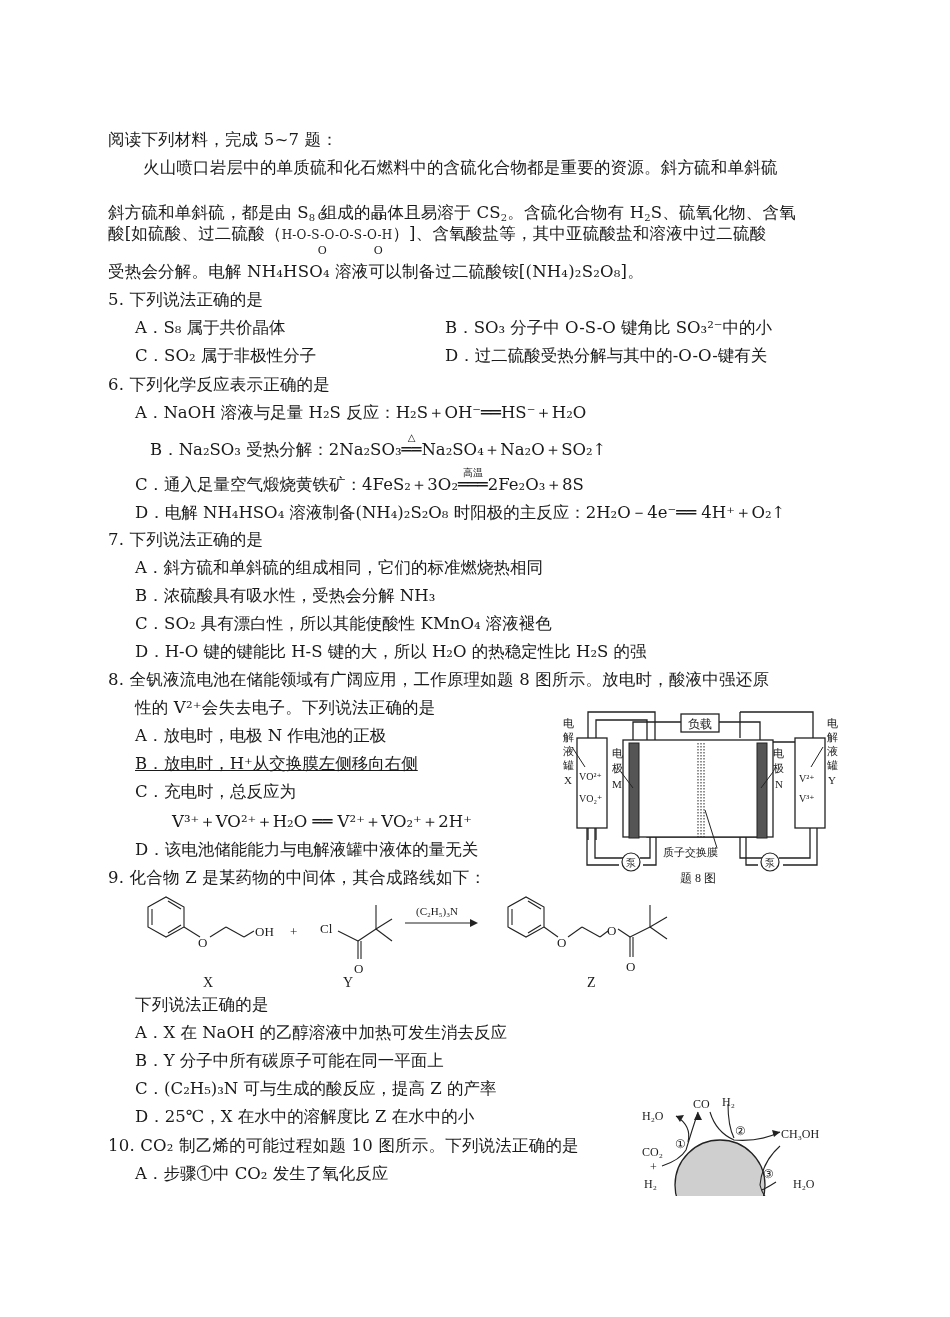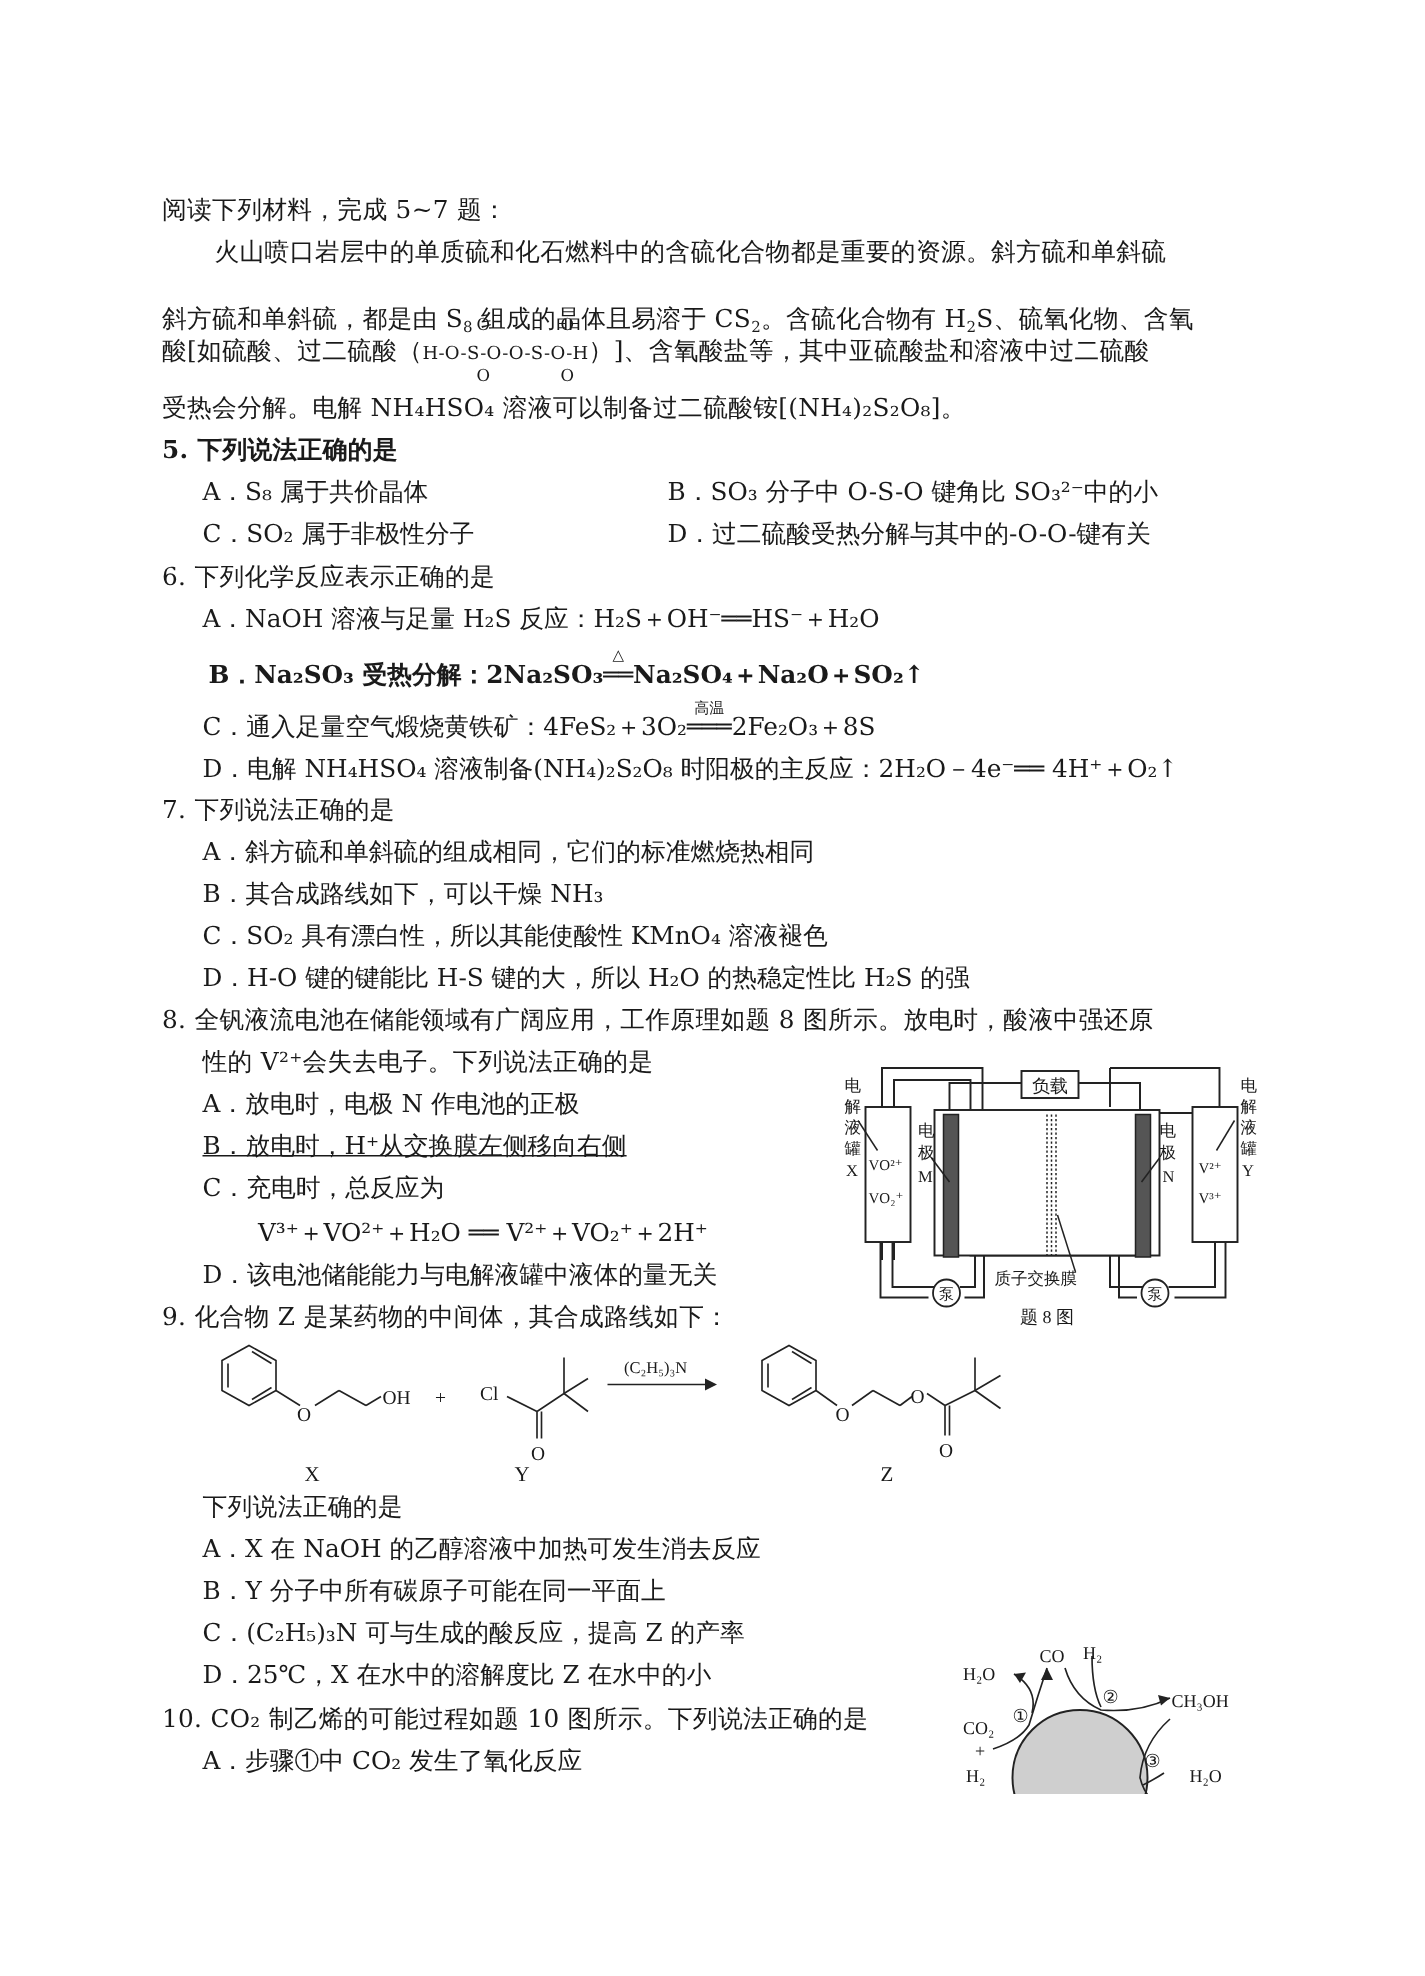--- a/index.html
+++ b/index.html
@@ -23,39 +23,39 @@
   <div class="line" style="left:108px;top:130px;">阅读下列材料，完成 5~7 题：</div>
   <div class="line" style="left:143px;top:158px;">火山喷口岩层中的单质硫和化石燃料中的含硫化合物都是重要的资源。斜方硫和单斜硫</div>
   <div class="line" style="left:108px;top:203px;">
     <span>斜方硫和单斜硫，都是由 S</span><sub>8</sub><span> 组成的晶体且易溶于 CS</span><sub>2</sub><span>。含硫化合物有 H</span><sub>2</sub><span>S、硫氧化物、含氧</span>
   </div>
   <div class="line" style="left:108px;top:224px;">
     <span>酸[如硫酸、过二硫酸（</span><span style="position:relative;display:inline-block;font-size:12px;"><span style="position:absolute;left:36px;top:-18px;font-size:11px;">O</span><span style="position:absolute;left:92px;top:-18px;font-size:11px;">O</span><span>H-O-S-O-O-S-O-H</span><span style="position:absolute;left:36px;top:16px;font-size:11px;">O</span><span style="position:absolute;left:92px;top:16px;font-size:11px;">O</span></span><span>）]、含氧酸盐等，其中亚硫酸盐和溶液中过二硫酸</span>
   </div>
   <div class="line" style="left:108px;top:262px;">受热会分解。电解 NH₄HSO₄ 溶液可以制备过二硫酸铵[(NH₄)₂S₂O₈]。</div>
 
-  <div class="line" style="left:108px;top:290px;font-weight:bold;"><span>5.</span> <span>下列说法正确的是</span></div>
+  <div class="line" style="left:108px;top:290px;"><span>5.</span> <span>下列说法正确的是</span></div>
   <div class="opt" style="left:135px;top:318px;">A．S₈ 属于共价晶体</div>
   <div class="opt" style="left:445px;top:318px;">B．SO₃ 分子中 O-S-O 键角比 SO₃²⁻中的小</div>
   <div class="opt" style="left:135px;top:346px;">C．SO₂ 属于非极性分子</div>
   <div class="opt" style="left:445px;top:346px;">D．过二硫酸受热分解与其中的-O-O-键有关</div>
 
   <div class="line" style="left:108px;top:375px;"><span>6.</span> <span>下列化学反应表示正确的是</span></div>
   <div class="opt" style="left:135px;top:403px;">A．NaOH 溶液与足量 H₂S 反应：H₂S＋OH⁻══HS⁻＋H₂O</div>
-  <div class="opt" style="left:139px;top:440px;font-weight:bold;">
+  <div class="opt" style="left:150px;top:440px;">
     <span>B．Na₂SO₃ 受热分解：2Na₂SO₃</span><span class="eqsign"><span class="over">△</span>══</span><span>Na₂SO₄＋Na₂O＋SO₂↑</span>
   </div>
   <div class="opt" style="left:135px;top:475px;">
     <span>C．通入足量空气煅烧黄铁矿：4FeS₂＋3O₂</span><span class="eqsign"><span class="over">高温</span>═══</span><span>2Fe₂O₃＋8S</span>
   </div>
   <div class="opt" style="left:135px;top:503px;">D．电解 NH₄HSO₄ 溶液制备(NH₄)₂S₂O₈ 时阳极的主反应：2H₂O－4e⁻══ 4H⁺＋O₂↑</div>
 
   <div class="line" style="left:108px;top:530px;"><span>7.</span> <span>下列说法正确的是</span></div>
   <div class="opt" style="left:135px;top:558px;">A．斜方硫和单斜硫的组成相同，它们的标准燃烧热相同</div>
-  <div class="opt" style="left:135px;top:586px;">B．其合成路线如下，可以干燥 NH₃</div>
+  <div class="opt" style="left:135px;top:586px;">B．浓硫酸具有吸水性，受热会分解 NH₃</div>
   <div class="opt" style="left:135px;top:614px;">C．SO₂ 具有漂白性，所以其能使酸性 KMnO₄ 溶液褪色</div>
   <div class="opt" style="left:135px;top:642px;">D．H-O 键的键能比 H-S 键的大，所以 H₂O 的热稳定性比 H₂S 的强</div>
 
   <div class="line" style="left:108px;top:670px;"><span>8.</span> <span>全钒液流电池在储能领域有广阔应用，工作原理如题 8 图所示。放电时，酸液中强还原</span></div>
   <div class="line" style="left:135px;top:698px;">性的 V²⁺会失去电子。下列说法正确的是</div>
   <div class="opt" style="left:135px;top:726px;">A．放电时，电极 N 作电池的正极</div>
   <div class="opt" style="left:135px;top:754px;text-decoration:underline;">B．放电时，H⁺从交换膜左侧移向右侧</div>
   <div class="opt" style="left:135px;top:782px;">C．充电时，总反应为</div>
   <div class="opt" style="left:172px;top:812px;">V³⁺＋VO²⁺＋H₂O ══ V²⁺＋VO₂⁺＋2H⁺</div>
   <div class="opt" style="left:135px;top:840px;">D．该电池储能能力与电解液罐中液体的量无关</div>

